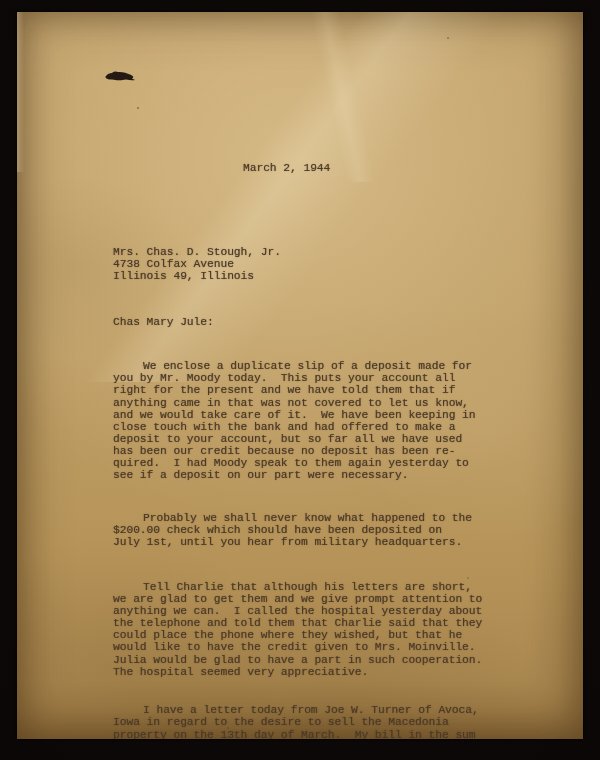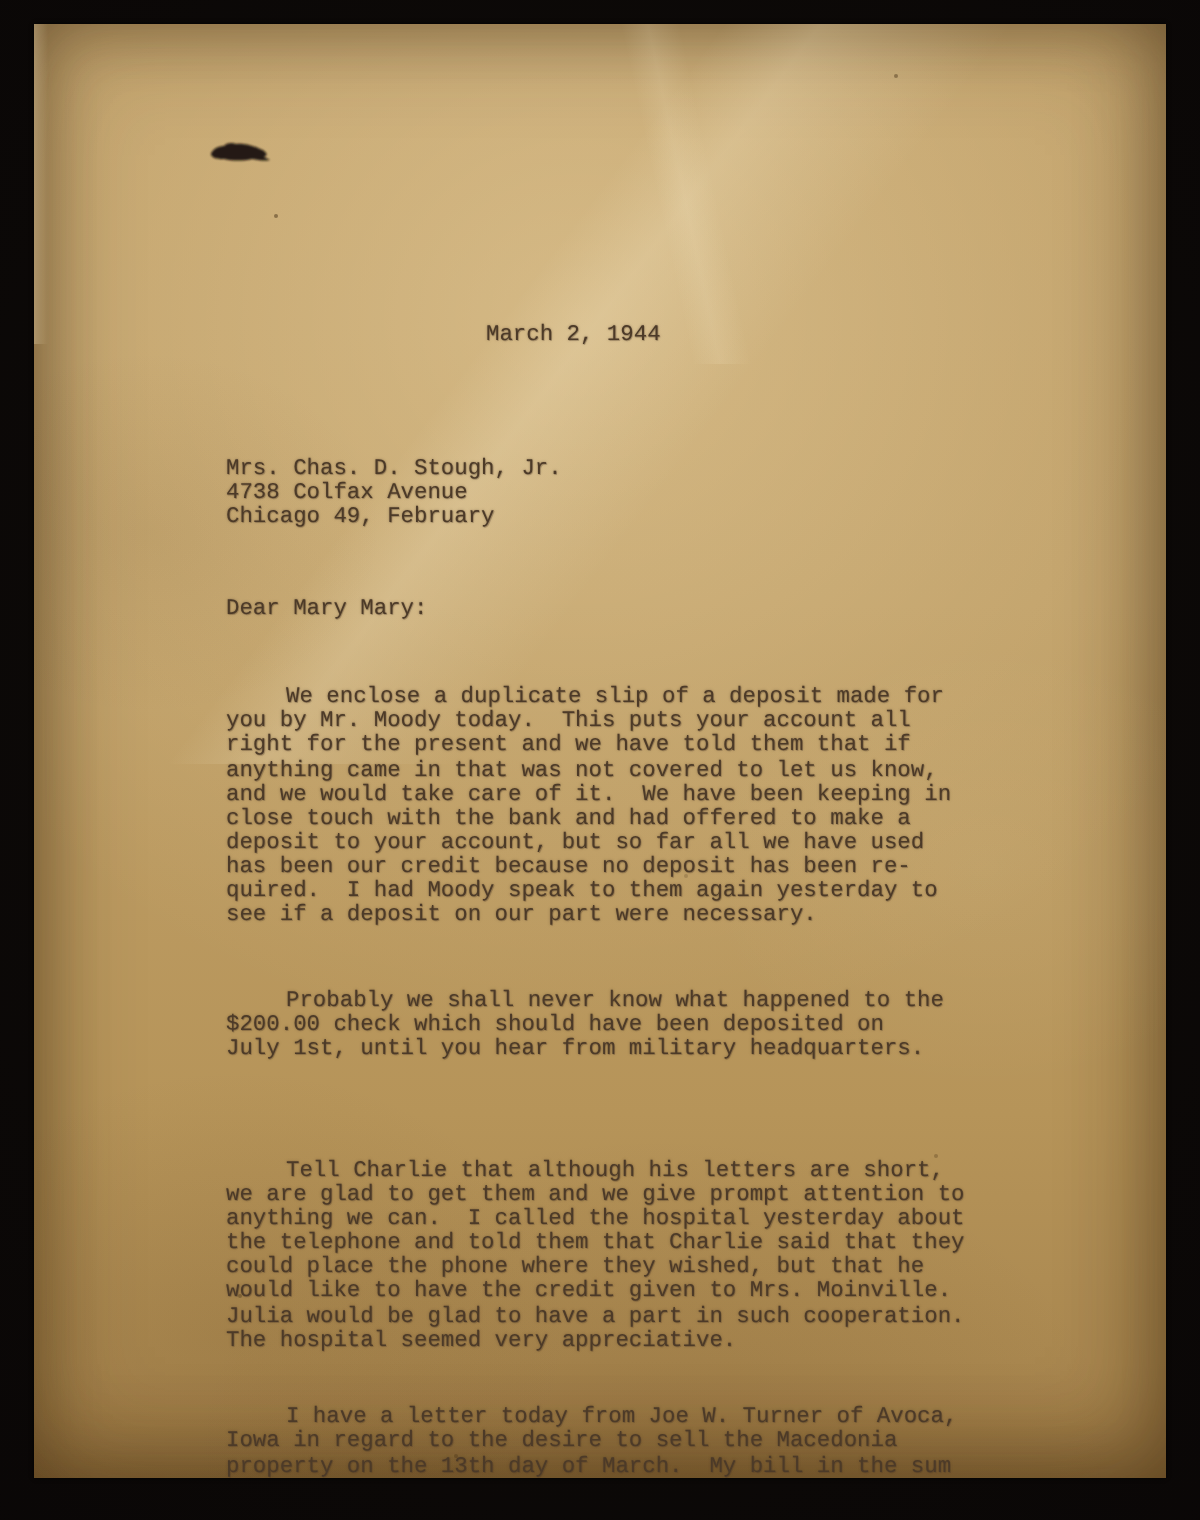--- a/index.html
+++ b/index.html
@@ -54,26 +54,26 @@
       90px 620px 0 0 rgba(72,50,24,0.35),
       205px 330px 0 0 rgba(72,50,24,0.22);
   }
   .letter {
     position: absolute; left: 96px; top: 126px; width: 424px;
     color: #4c3a28; font-size: 11.2px; line-height: 12.15px;
     white-space: pre-wrap;
     text-shadow: 0 0 1.2px rgba(74,56,38,0.55), 0.4px 0.4px 0 rgba(74,56,38,0.25);
   }
   .date       { margin-left: 130px; }
-  .address    { margin-top: 30px; }
+  .address    { margin-top: 47px; }
   .salutation { margin-top: 9px; }
   .para       { text-indent: 30px; }
   .p1 { margin-top: 8px; }
   .p2 { margin-top: 6px; }
-  .p3 { margin-top: 24px; }
+  .p3 { margin-top: 8px; }
   .p4 { margin-top: 2px; }
 </style>
 </head>
 <body>
 
 <div class="paper">
   <div class="streak1"></div>
   <div class="streak2"></div>
   <div class="edge-left"></div>
   <div class="mottle"></div>
@@ -83,22 +83,22 @@
     <defs>
         <filter id="b">
           <feGaussianBlur stdDeviation="0.45"></feGaussianBlur>
         </filter>
       </defs>
     <path filter="url(#b)" fill="#16100a" opacity="0.92" d="M3 8 C4 6 7 5 9 5 C10 3.5 13 3 15 4 C19 3.5 24 5 27 6.5 C30 7.5 31.5 9.5 29 10.5 L32 12 C29 12.7 26 12 23 11.5 C19 12.5 13 12.5 9 11.5 C6 11.8 3.5 11 3 10 C2.2 9.4 2.4 8.6 3 8 Z"></path>
   </svg>
 
   <div class="letter">
     <div class="date">March 2, 1944</div>
-    <div class="address"><div>Mrs. Chas. D. Stough, Jr.</div><div>4738 Colfax Avenue</div><div>Chicago 49, February</div></div>
-    <div class="salutation">Dear Mary Mary:</div>
+    <div class="address"><div>Mrs. Chas. D. Stough, Jr.</div><div>4738 Colfax Avenue</div><div>Illinois 49, Illinois</div></div>
+    <div class="salutation">Chas Mary Jule:</div>
     <div class="para p1">We enclose a duplicate slip of a deposit made for
 you by Mr. Moody today.  This puts your account all
 right for the present and we have told them that if
 anything came in that was not covered to let us know,
 and we would take care of it.  We have been keeping in
 close touch with the bank and had offered to make a
 deposit to your account, but so far all we have used
 has been our credit because no deposit has been re-
 quired.  I had Moody speak to them again yesterday to
 see if a deposit on our part were necessary.</div>

